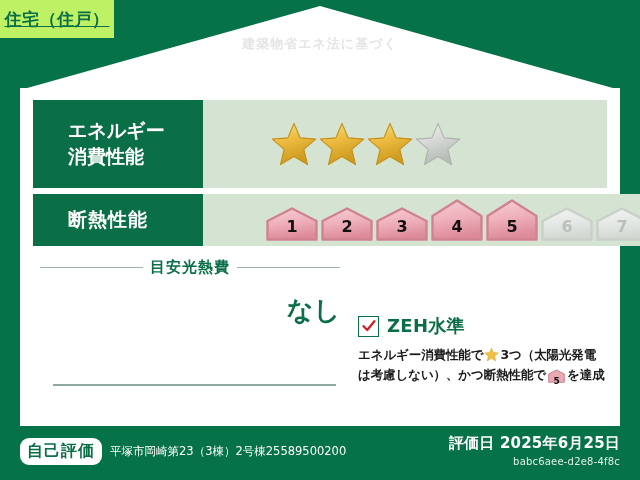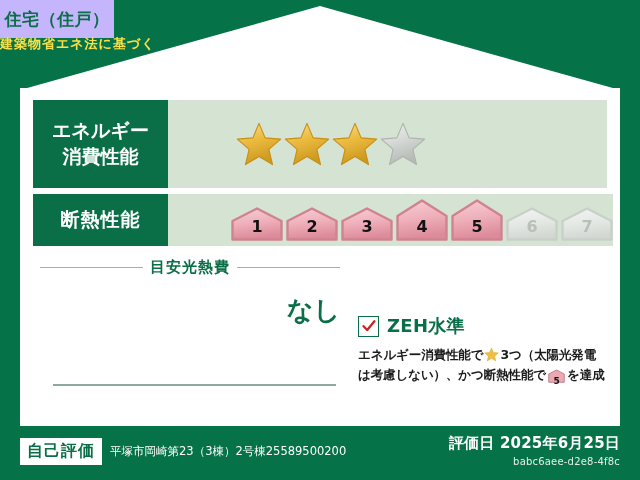--- a/index.html
+++ b/index.html
@@ -5,53 +5,54 @@
   html,body{margin:0;padding:0;}
   body{
     width:640px;height:480px;overflow:hidden;
     font-family:"DejaVu Sans","Liberation Sans",sans-serif;
     background:#067247;
   }
   #label-root{position:relative;width:640px;height:480px;background:#067247;}
 
   
   .corner-tag{
-    position:absolute;top:0;background:#c4b5fd;color:#0a6e46;
+    position:absolute;top:0;background:#bef264;color:#0a6e46;
     font-weight:bold;display:flex;align-items:center;justify-content:center;
     letter-spacing:.5px;
+    text-decoration:underline;
   }
   #tag-left{left:0;width:114px;height:38px;font-size:17px;}
   #tag-right{right:0;width:132px;height:34px;font-size:15px;}
 
   
   #roof{
     position:absolute;left:20px;top:6px;width:600px;height:84px;
     background:#ffffff;
     clip-path:polygon(0% 100%, 50% 0%, 100% 100%);
   }
   #titles{
-    position:absolute;left:0;right:0;top:36px;text-align:left;
-    color:#fde047;pointer-events:none;
+    position:absolute;left:0;right:0;top:36px;text-align:center;
+    color:#e5e5e5;pointer-events:none;
   }
   #title-sub{font-size:13px;font-weight:bold;letter-spacing:1px;line-height:1.2;}
   #title-main{font-size:25px;font-weight:bold;letter-spacing:1px;line-height:1.25;margin-top:1px;}
 
   #body-panel{
     position:absolute;left:20px;top:88px;width:600px;height:338px;background:#ffffff;
   }
 
   
   .perf-row{position:absolute;left:13px;width:574px;display:flex;align-items:stretch;}
   #row-energy{top:12px;height:88px;}
   #row-insul{top:106px;height:52px;}
 
   .perf-key{
     background:#0a6e46;color:#ffffff;font-weight:bold;
-    display:flex;flex-direction:column;align-items:center;justify-content:center;
-    width:135px;flex:none;line-height:1.35;
+    display:flex;flex-direction:column;align-items:flex-start;justify-content:center;
+    width:135px;flex:none;line-height:1.35;padding-left:35px;
   }
   #row-energy .perf-key{font-size:19px;}
   #row-insul .perf-key{font-size:19px;letter-spacing:1px;}
   .perf-val{
     flex:1;background:#d5e4d2;display:flex;align-items:center;
   }
   #stars-wrap{display:flex;align-items:center;gap:2px;padding-left:68px;}
   .star{width:46px;height:46px;display:block;}
   #houses-wrap{display:flex;align-items:flex-end;gap:3px;padding-left:63px;}
   .house{position:relative;display:flex;align-items:flex-end;justify-content:center;}
@@ -92,21 +93,21 @@
   .inline-house span{
     position:absolute;left:0;right:0;bottom:1px;text-align:center;
     font-size:9px;font-weight:bold;color:#111;
   }
 
   
   #footer{position:absolute;left:0;right:0;bottom:0;height:54px;color:#ffffff;}
   #footer-left{position:absolute;left:20px;top:12px;display:flex;align-items:center;gap:8px;}
   #self-eval-badge{
     background:#ffffff;color:#0a6e46;font-weight:bold;font-size:16px;
-    padding:3px 7px;letter-spacing:1px;
+    padding:3px 7px;letter-spacing:1px;border-radius:9px;
   }
   #address-text{font-size:11.5px;color:#ffffff;white-space:nowrap;}
   #footer-right{position:absolute;right:20px;top:8px;text-align:right;}
   #eval-date{font-size:15px;font-weight:bold;color:#ffffff;letter-spacing:.2px;padding-left:30px;}
   #eval-id{font-size:10px;color:#e3efe9;margin-top:3px;letter-spacing:.2px;}
 </style>
 </head>
 <body>
 
 <div id="label-root">

